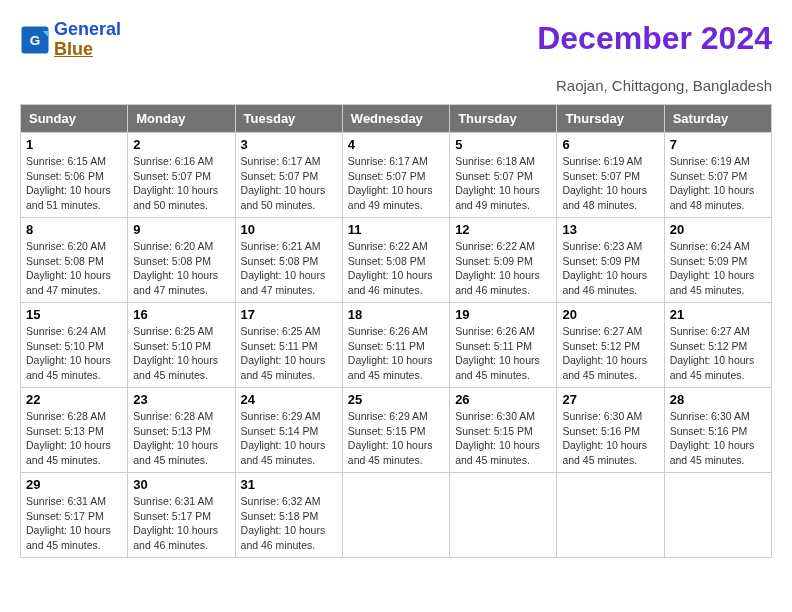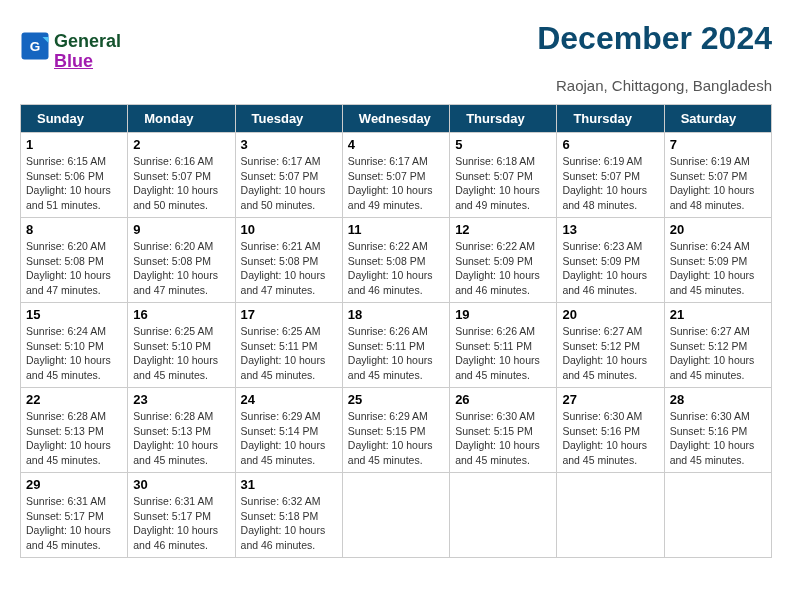--- a/index.html
+++ b/index.html
@@ -19,54 +19,53 @@
     .logo {
       display: flex;
       align-items: center;
     }
     .logo-text {
       font-size: 18px;
       font-weight: bold;
       line-height: 1.1;
     }
     .logo-text .general {
-      color: #14532d;
-      margin-top: 12px;
+      color: #1d4ed8;
     }
     .logo-text .blue {
-      color: #a21caf;
+      color: #a16207;
       text-decoration: underline;
     }
     .logo-icon {
       width: 30px;
       height: 30px;
       margin-right: 4px;
     }
     .title-area {
       text-align: right;
     }
     .month-title {
       font-size: 32px;
       font-weight: bold;
-      color: #0c4a6e;
+      color: #6d28d9;
     }
     .subtitle {
       font-size: 15px;
       color: #555;
       margin-top: 20px;
     }
     .calendar {
       width: 100%;
       border-collapse: collapse;
       font-size: 11px;
     }
     .calendar th {
-      background-color: #0c4a6e;
+      background-color: #737373;
       color: #fff;
-      padding: 6px 16px;
+      padding: 6px 8px;
       text-align: left;
       font-size: 13px;
       border: 1px solid #ccc;
     }
     .calendar td {
       border: 1px solid #ccc;
       vertical-align: top;
       padding: 4px 5px;
       width: calc(100% / 7);
       min-height: 80px;

